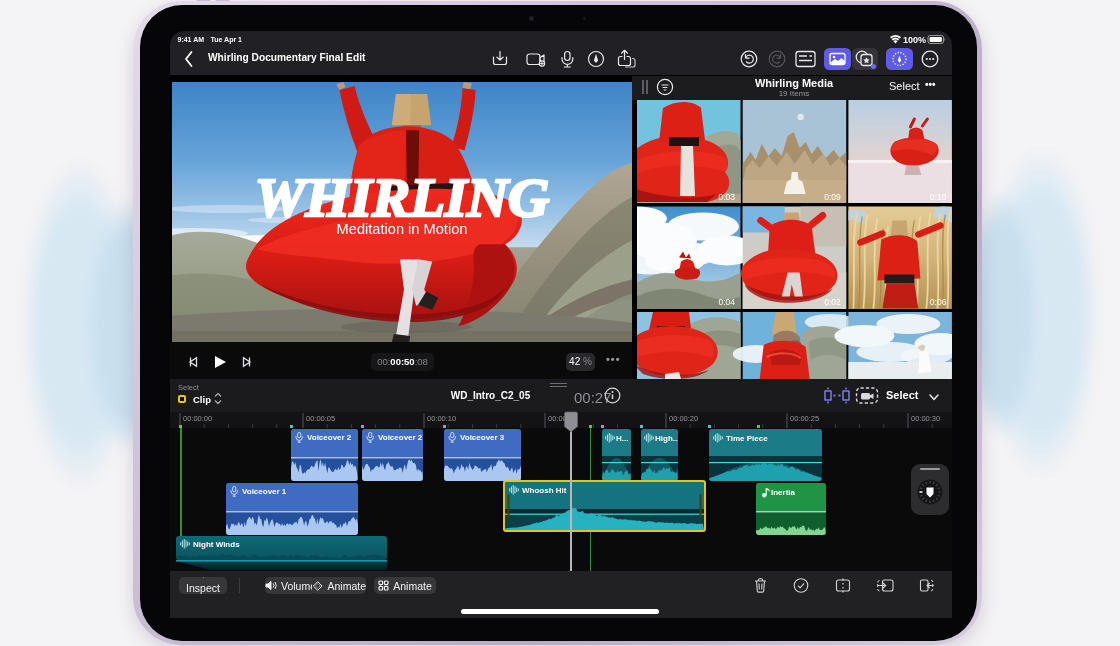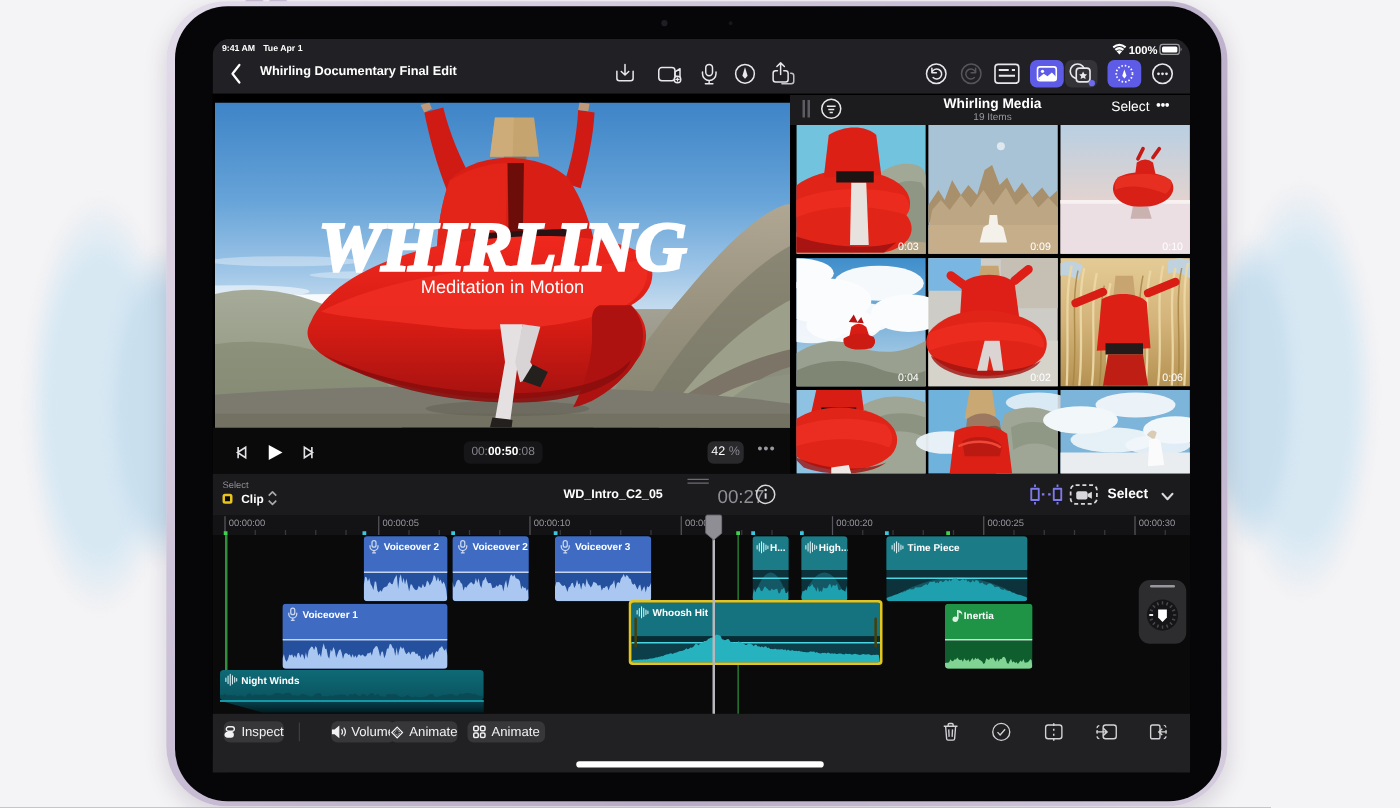--- a/index.html
+++ b/index.html
@@ -662,21 +662,21 @@
     <div class="abs" style="left:750px;top:436.5px;width:20px;height:2.5px;border-radius:1.5px;background:#97979c;"></div>
     <svg class="abs" style="left:747px;top:448px;" width="26" height="26" viewBox="0 0 26 26">
       <circle cx="13" cy="13" r="12.5" fill="#151517"></circle>
       <g stroke="#46464b" stroke-width="1.2">
         <path d="M13 2 v2.6 M13 21.4 v2.6 M2 13 h2.6 M24 13 h-2.6 M5.2 5.2 l1.9 1.9 M18.9 18.9 l1.9 1.9 M20.8 5.2 l-1.9 1.9 M7.1 18.9 l-1.9 1.9 M8.8 2.9 l1 2.4 M16.2 20.7 l1 2.4 M23.1 8.8 l-2.4 1 M5.3 16.2 l-2.4 1 M2.9 8.8 l2.4 1 M20.7 16.2 l2.4 1 M17.2 2.9 l-1 2.4 M9.8 20.7 l-1 2.4"></path>
       </g>
       <path d="M2.5 12.2 h3 v1.6 h-3z" fill="#e8e8ec"></path>
       <path d="M9.5 8.5 h7 v6.5 L13 18.5 L9.5 15 Z" fill="#fff"></path>
     </svg>
 
-    <div class="btn" style="left:9px;top:546px;width:48px;height:17px;">
+    <div class="btn" style="left:9px;top:546px;width:48px;height:17px;flex-direction:column;">
       <svg width="11" height="11" viewBox="0 0 11 11">
           <g fill="none" stroke="#f2f2f4" stroke-width="1.2">
         <rect x="2.2" y="1" width="7" height="4" rx="2"></rect>
             <rect x="1.2" y="6" width="7" height="4" rx="2" fill="#f2f2f4"></rect>
       </g>
         </svg>
         <span>Inspect</span>
     </div>
     <div class="abs" style="left:68.5px;top:547px;width:1px;height:15px;background:#3c3c40;"></div>
     <div class="btn" style="left:79px;top:546px;width:51px;height:17px;margin-left:16px;">

